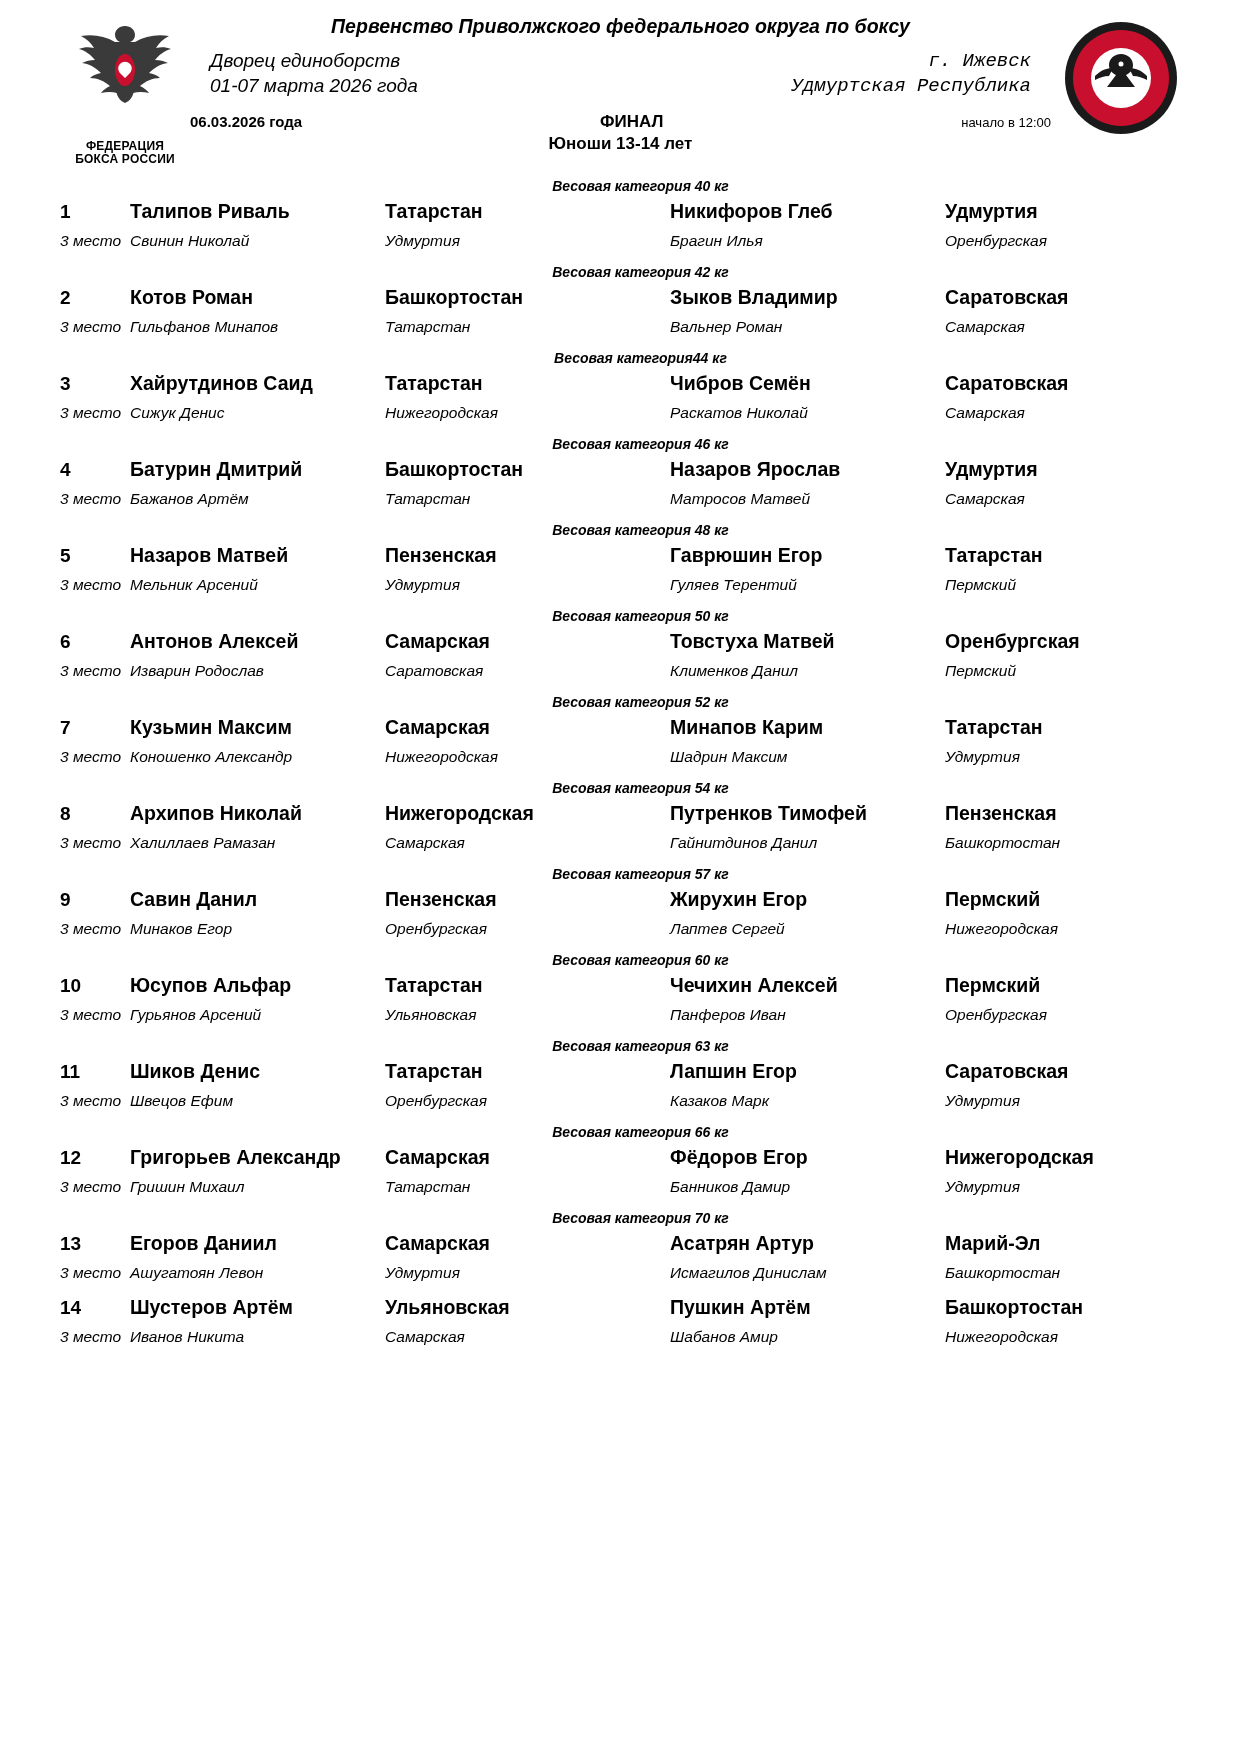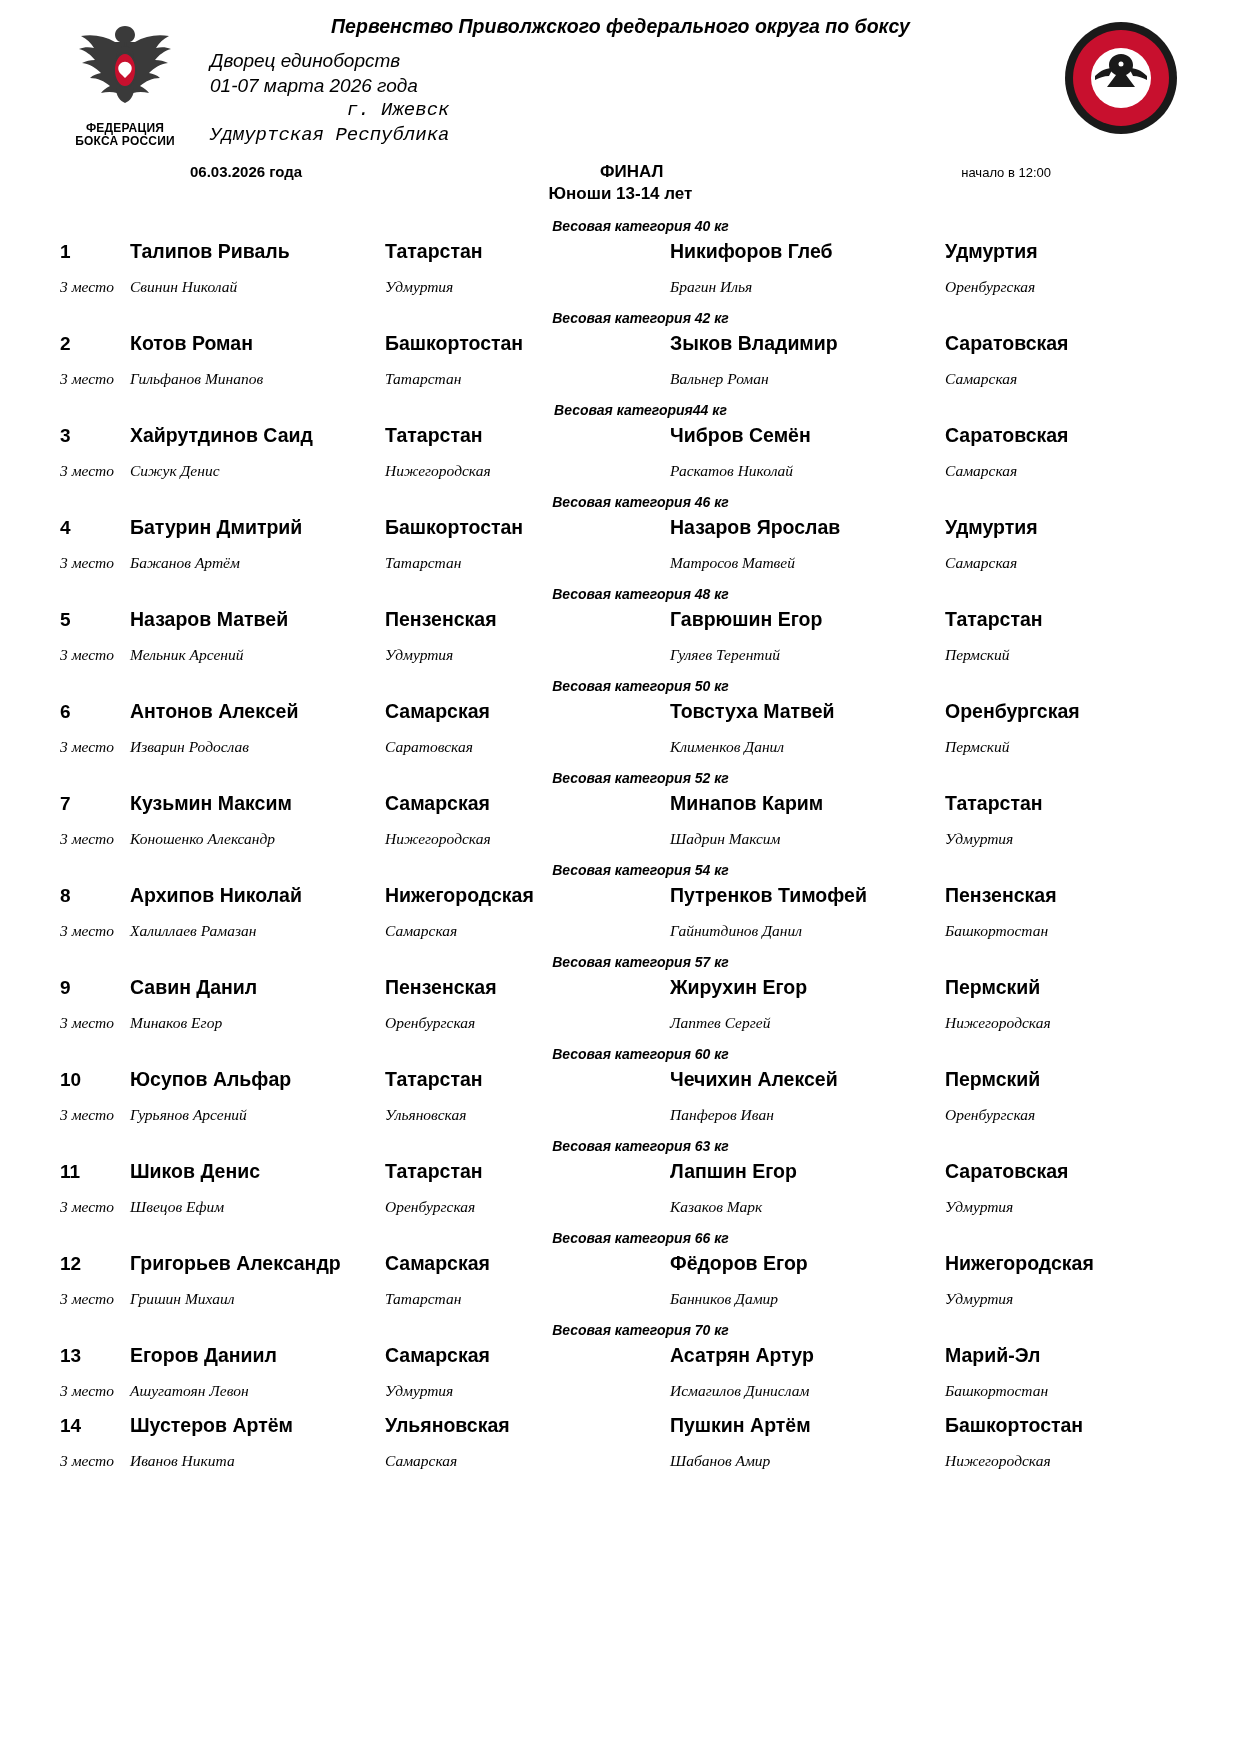--- a/index.html
+++ b/index.html
@@ -31,21 +31,21 @@
     position: absolute;
     left: 0px;
     top: 6px;
     width: 130px;
     text-align: center;
   }
   .logo-left .fed-text {
     font-size: 12px;
     font-weight: bold;
     line-height: 1.1;
-    margin-top: 2px;
+    margin-top: 20px;
     letter-spacing: .2px;
   }
   .logo-right {
     position: absolute;
     right: 0px;
     top: 4px;
     width: 120px;
     height: 120px;
   }
   .title-block {
@@ -56,21 +56,20 @@
     font-size: 19.5px;
     font-weight: bold;
     font-style: italic;
     line-height: 1.28;
   }
   .sub-row {
     margin: 10px 150px 0 150px;
     display: flex;
     justify-content: space-between;
     align-items: flex-start;
-    flex-direction: column;
   }
   .sub-left, .sub-right {
     font-size: 19px;
     font-style: italic;
     line-height: 1.3;
   }
   .sub-right { text-align: right; font-family: Liberation Mono, monospace; }
 
   .meta-row {
     margin: 14px 130px 0 130px;
@@ -113,22 +112,21 @@
     display: flex;
     align-items: baseline;
   }
   .row.winner {
     font-size: 19.5px;
     font-weight: bold;
   }
   .row.third {
     font-size: 15.5px;
     font-style: italic;
-    margin-top: 15px;
-    font-family: Liberation Serif, serif;
+    margin-top: 9px;
   }
   .c-num   { width: 70px; flex: 0 0 70px; }
   .c-name1 { width: 255px; flex: 0 0 255px; }
   .c-reg1  { width: 285px; flex: 0 0 285px; }
   .c-name2 { width: 275px; flex: 0 0 275px; }
   .c-reg2  { flex: 1 1 auto; }
 
   .row.winner .c-num { font-size: 19px; }
 </style>
 </head>

